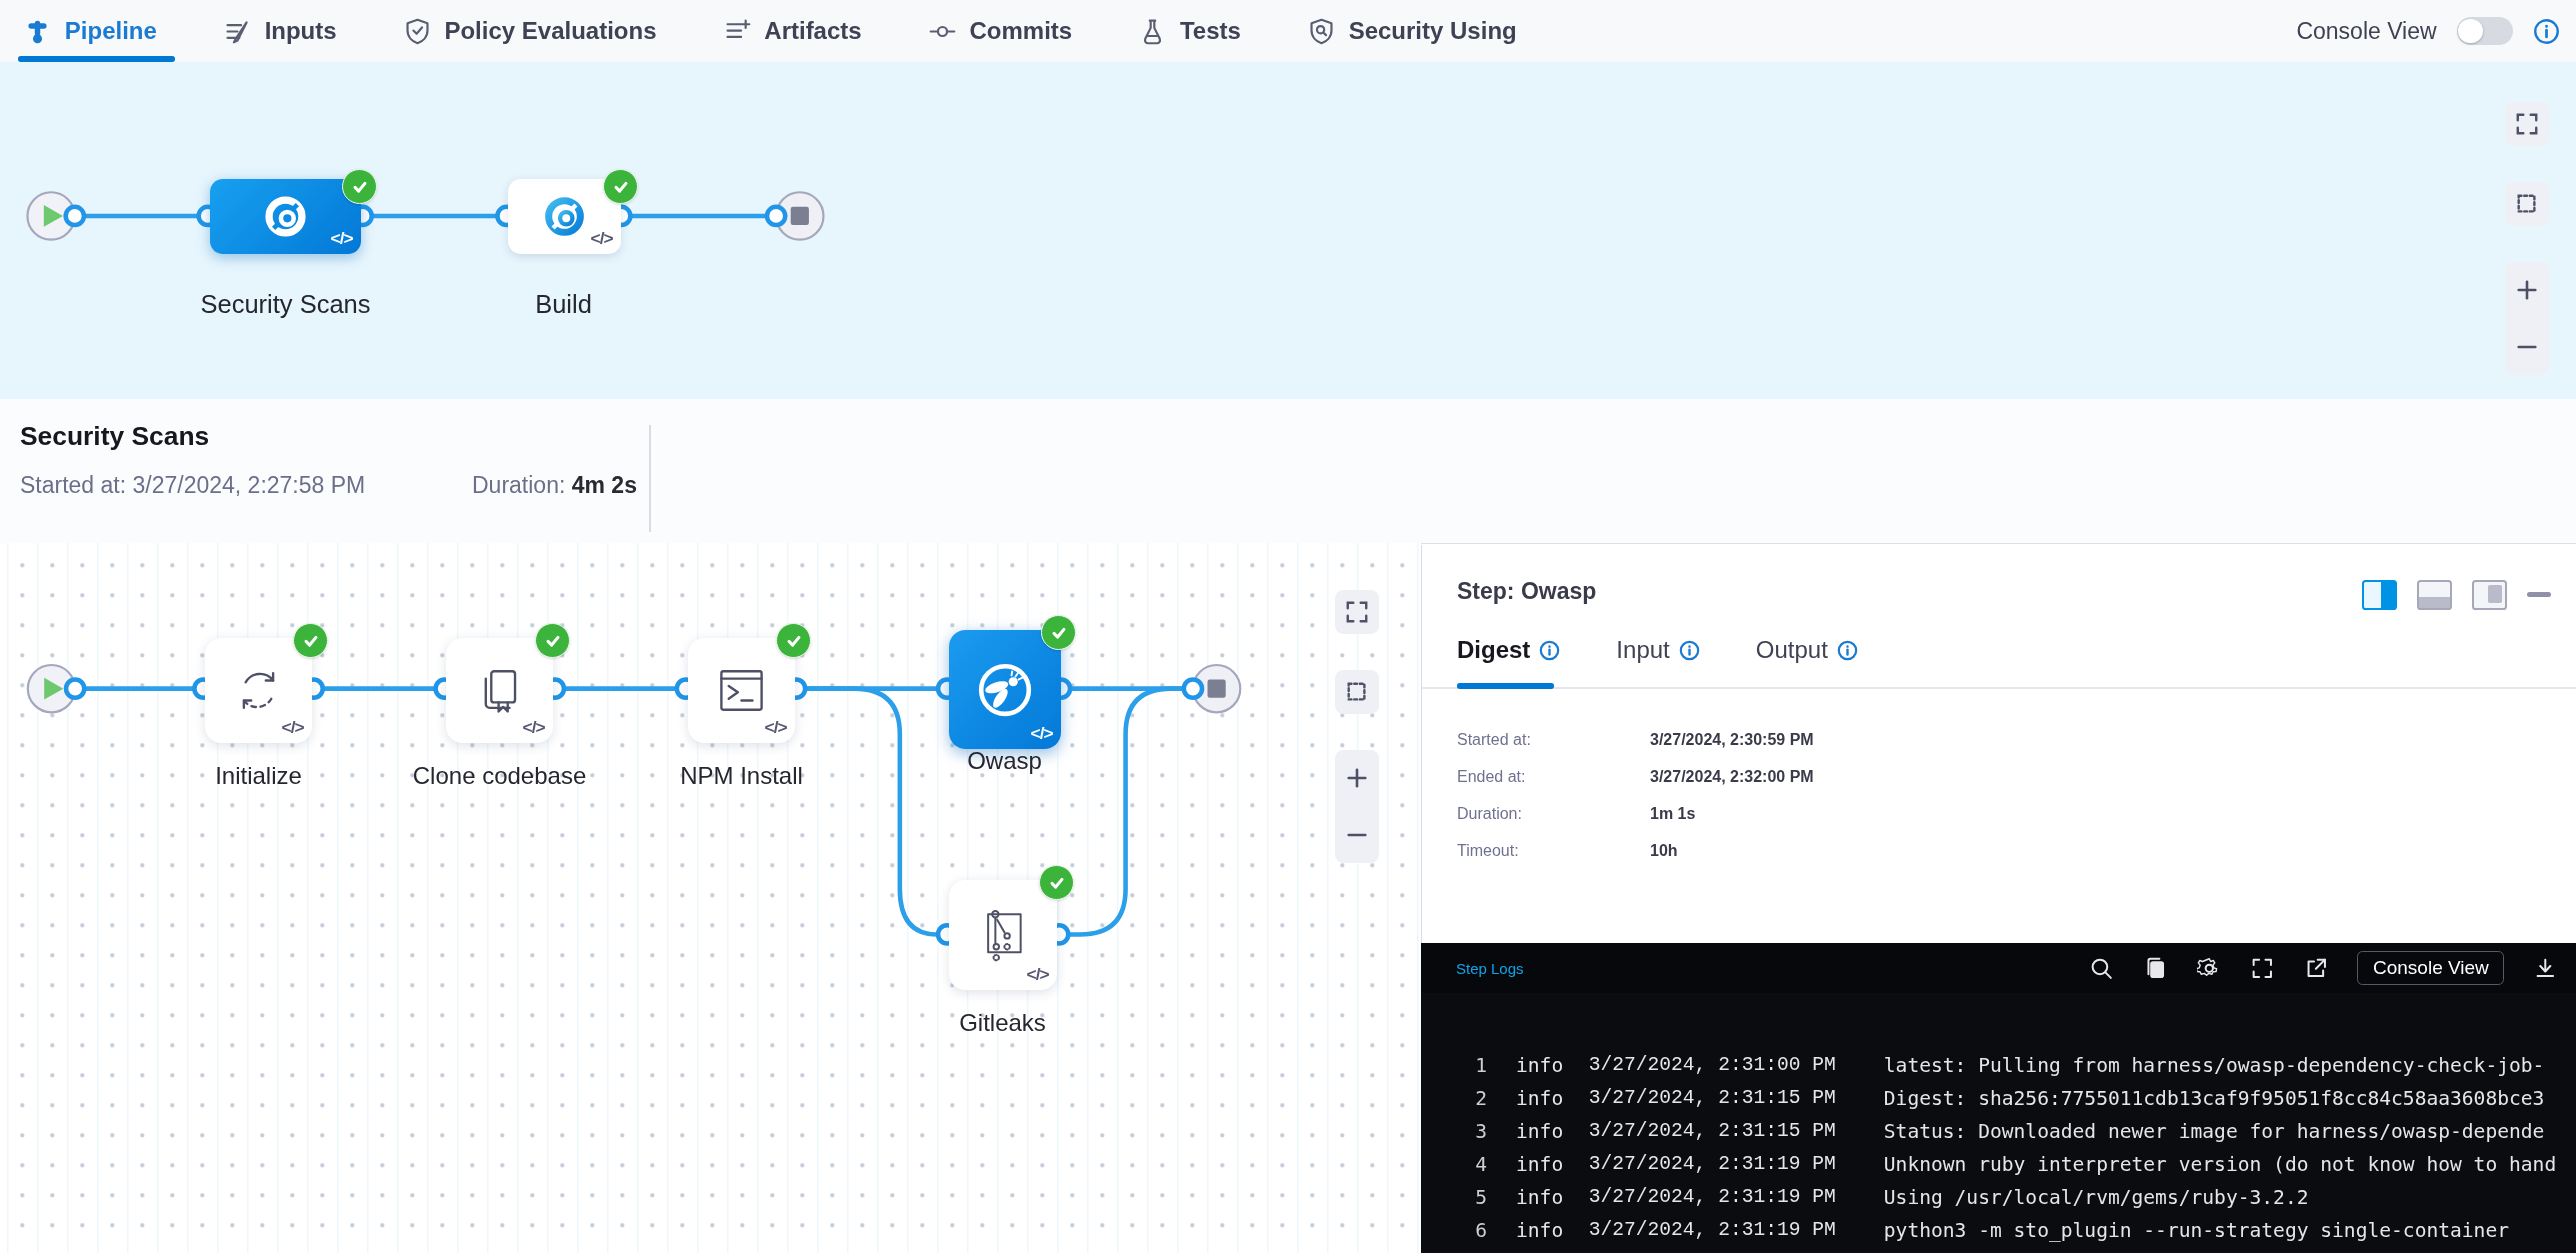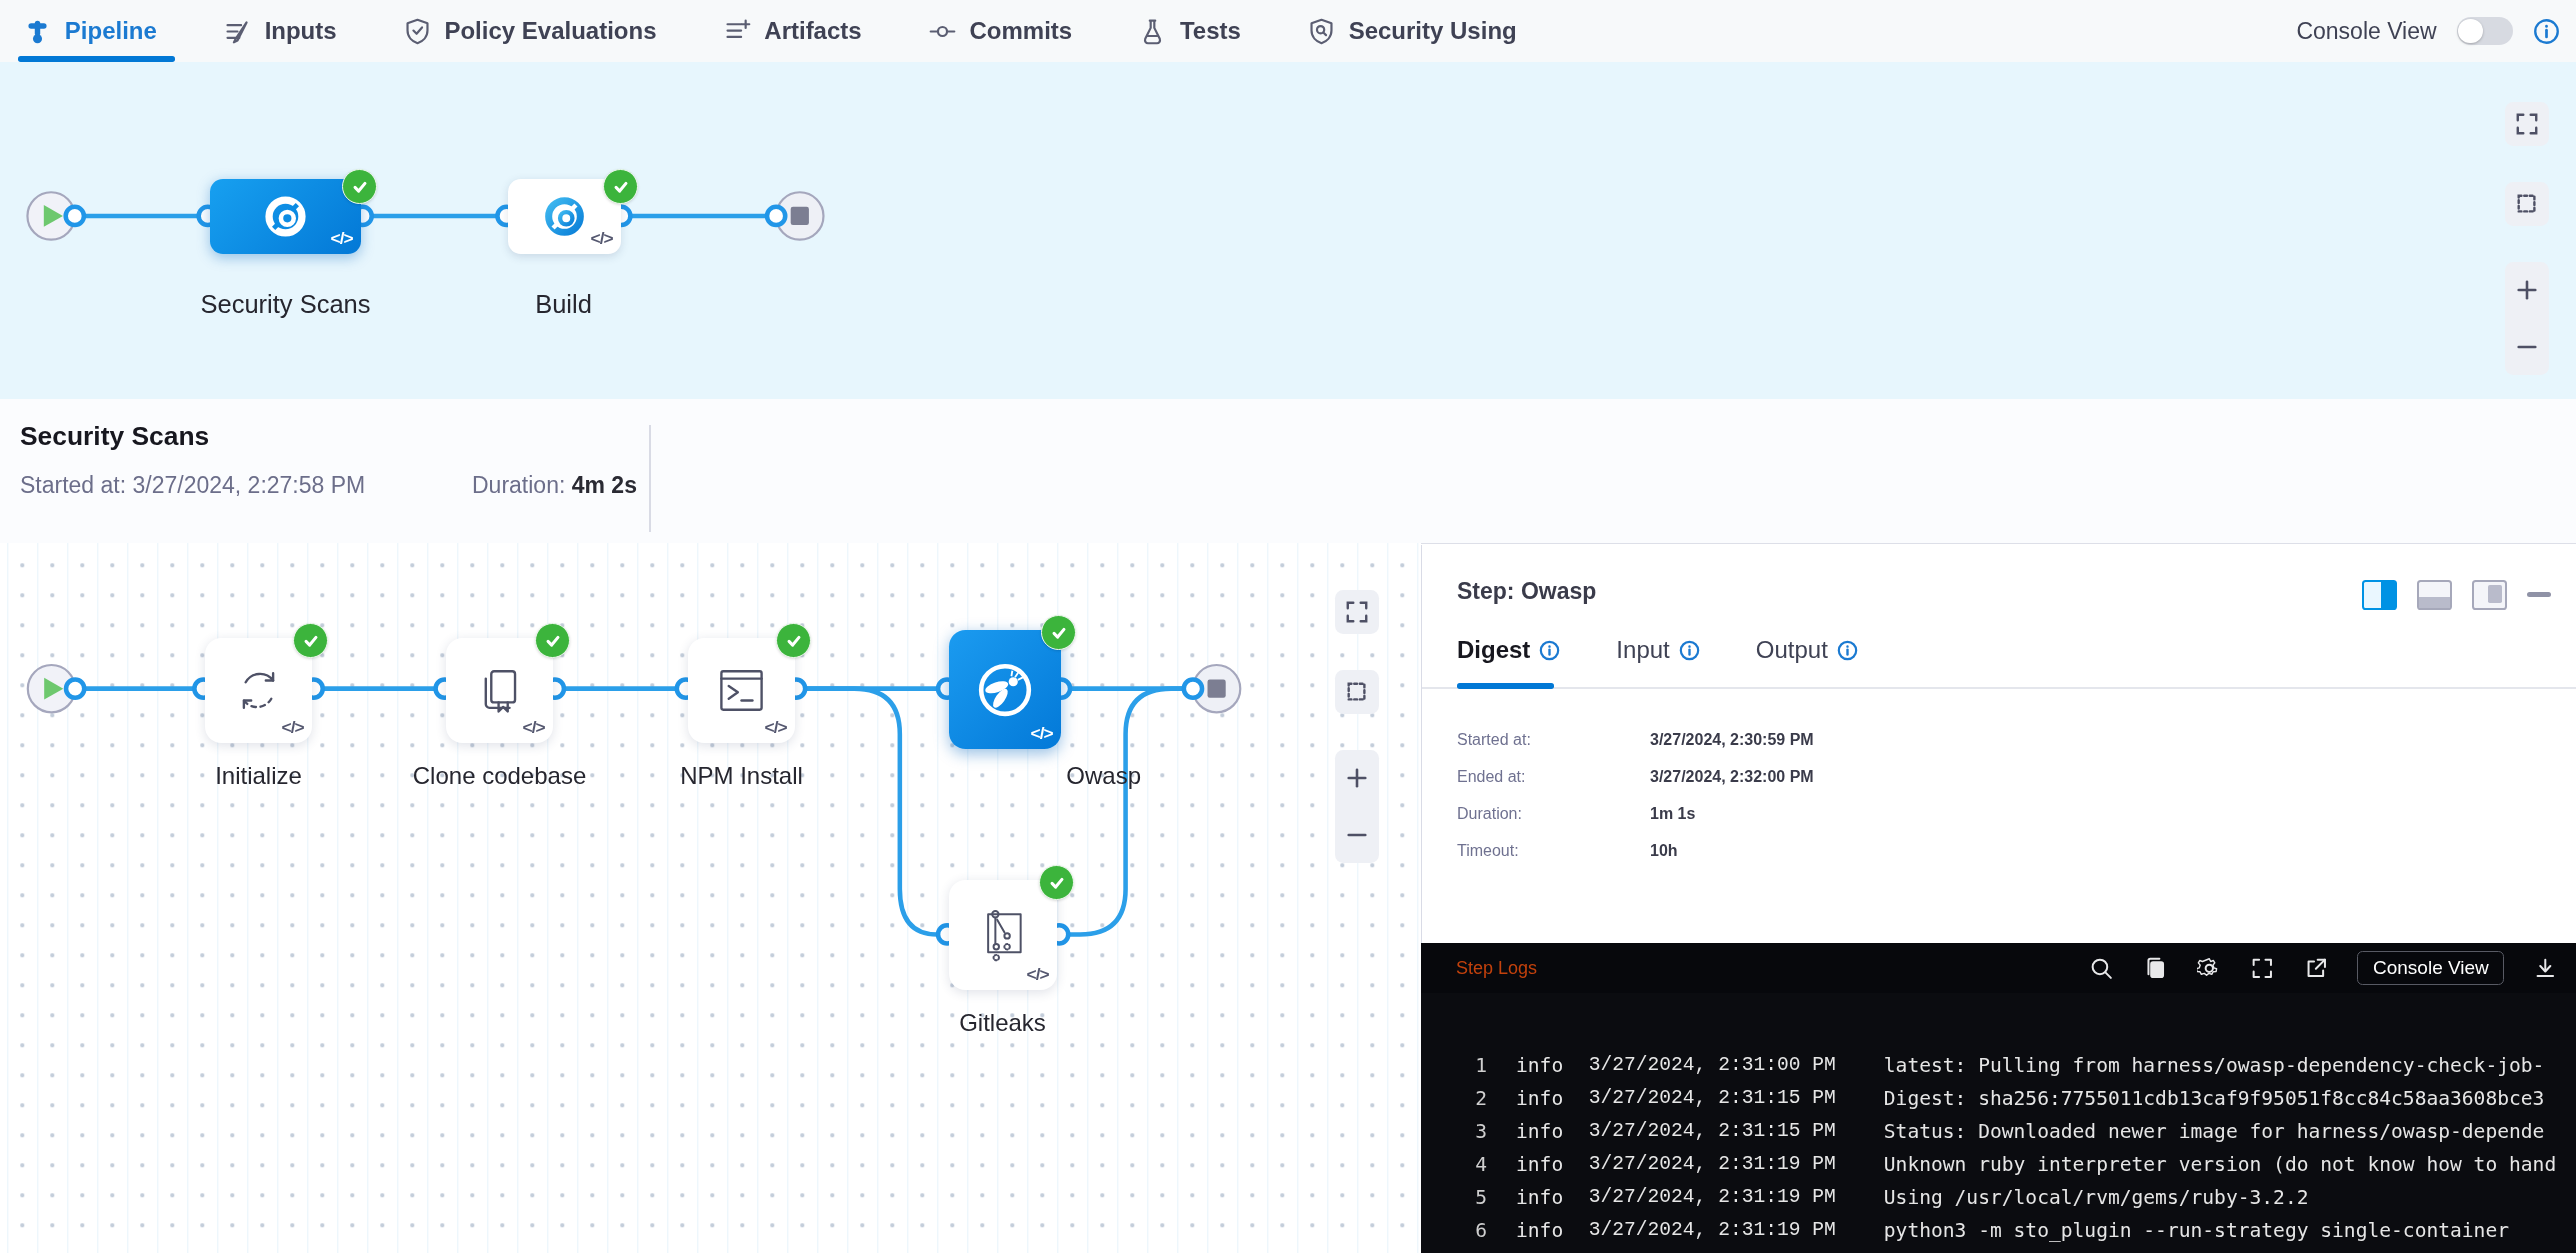--- a/index.html
+++ b/index.html
@@ -76,21 +76,21 @@
   .sp-tab svg circle{fill:none;stroke:#1b7ad1;stroke-width:2.4;}
   .sp-tab svg line,.sp-tab svg .dot{stroke:#1b7ad1;stroke-width:2.6;stroke-linecap:round;}
   .sp-tabline{position:absolute;left:0;top:142px;width:100%;height:1.8px;background:#e4e6ec;}
   .sp-tab-underline{position:absolute;left:35px;top:138px;width:97px;height:5.5px;background:#0278d5;border-radius:2.7px;}
   .detail-rows{position:absolute;left:35px;top:186px;display:grid;grid-template-columns:193px auto;row-gap:19px;font-size:16px;}
   .d-label{color:#6f7190;}
   .d-value{color:#3a3b4a;font-weight:700;}
 
   
   .loghead{position:absolute;left:1421px;top:943px;width:1155px;height:50px;background:#07080c;display:flex;align-items:center;}
-  .loghead .lh-title{margin-left:35px;font-size:18px;color:#c2410c;}
+  .loghead .lh-title{margin-left:35px;font-size:15px;color:#0ea5e9;}
   .lh-icons{position:absolute;right:18px;display:flex;align-items:center;gap:29px;}
   .lh-icons svg{width:24.6px;height:24.6px;stroke:#e8e8ea;fill:none;stroke-width:2.2;stroke-linecap:round;stroke-linejoin:round;cursor:pointer;}
   .lh-btn{border:1.8px solid #585a64;border-radius:5.5px;padding:4.6px 14.6px;font-size:19px;color:#fff;white-space:nowrap;cursor:pointer;}
   .logbody{position:absolute;left:1421px;top:993px;width:1155px;height:261px;background:#0b0c10;overflow:hidden;
     font-family:"DejaVu Sans Mono",monospace;font-size:19.6px;color:#e6e6e6;}
   .logline{display:flex;white-space:nowrap;line-height:33px;}
   .logline .ln{width:33px;text-align:right;color:#cfcfcf;flex:none;}
   .logline .lvl{width:60px;margin-left:29px;flex:none;}
   .logline .ts{width:295px;margin-left:12.8px;flex:none;font-family:Liberation Mono, monospace;}
   .logline .msg{}
@@ -365,21 +365,21 @@
     </div>
     <div class="badge" style="left:1039px;top:322px;position:absolute;">
       <svg viewBox="0 0 20 20">
           <path d="M4.5 10.5 L8.5 14.5 L15.5 6"></path>
         </svg>
     </div>
 
     <div class="steplabel" style="left:122px;top:219px;">Initialize</div>
     <div class="steplabel" style="left:363px;top:219px;">Clone codebase</div>
     <div class="steplabel" style="left:605px;top:219px;">NPM Install</div>
-    <div class="steplabel" style="left:868px;top:219px;text-align:right;">Owasp</div>
+    <div class="steplabel" style="left:868px;top:204px;">Owasp</div>
     <div class="steplabel" style="left:866px;top:466px;">Gitleaks</div>
 
     <div class="graph-controls" style="left:1335px;top:47px;position:absolute;">
       <div class="gc-btn">
         <svg viewBox="0 0 26 26">
             <path d="M3 9 V3 H9 M17 3 H23 V9 M23 17 V23 H17 M9 23 H3 V17"></path>
           </svg>
       </div>
       <div class="gc-btn">
         <svg viewBox="0 0 26 26" stroke-dasharray="3 3">

